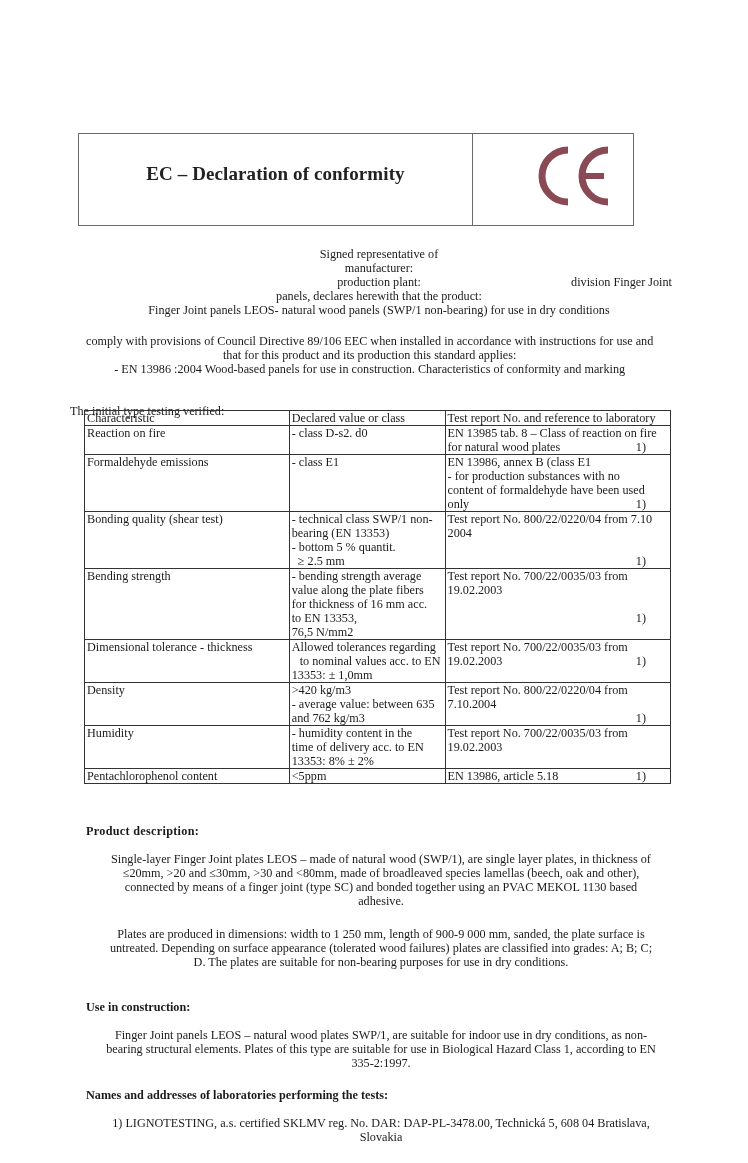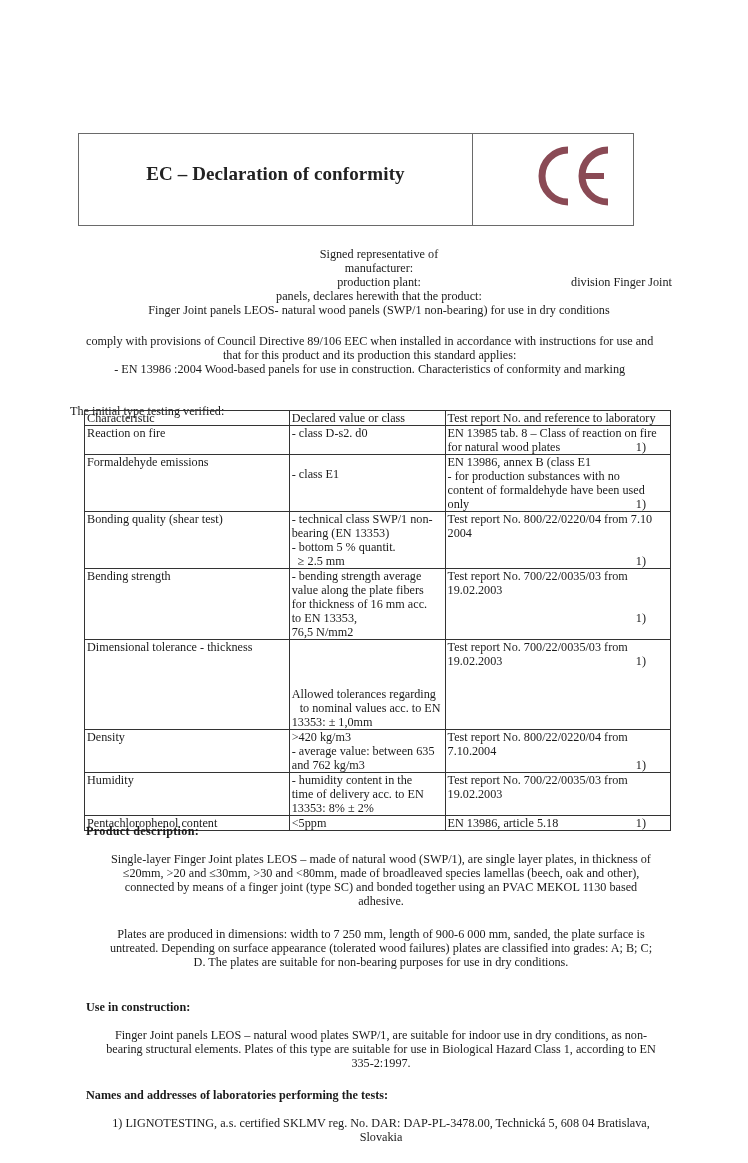--- a/index.html
+++ b/index.html
@@ -95,21 +95,21 @@
           <div style="min-height: 14px;">EN 13985 tab. 8 – Class of reaction on fire</div>
           <div class="ref-line">
             <span>for natural wood plates</span>
             <span class="ref-mark">1)</span>
           </div>
         </td>
       </tr>
       <tr>
         <td class="c1">Formaldehyde emissions</td>
         <td class="c2">
-          <div style="min-height: 14px; margin-top: 12px;">- class E1</div>
+          <div style="min-height: 14px;">- class E1</div>
         </td>
         <td class="c3">
           <div style="min-height: 14px;">EN 13986, annex B (class E1</div>
           <div style="min-height: 14px;">- for production substances with no</div>
           <div style="min-height: 14px;">content of formaldehyde have been used</div>
           <div class="ref-line">
             <span>only</span>
             <span class="ref-mark">1)</span>
           </div>
         </td>
@@ -147,21 +147,21 @@
           <div style="min-height: 14px;"></div>
           <div class="ref-line">
             <span></span>
             <span class="ref-mark">1)</span>
           </div>
         </td>
       </tr>
       <tr>
         <td class="c1">Dimensional tolerance - thickness</td>
         <td class="c2">
-          <div style="min-height: 14px; margin-top: 47px;">Allowed tolerances regarding</div>
+          <div style="min-height: 14px;">Allowed tolerances regarding</div>
           <div style="min-height: 14px; padding-left: 8px;">to nominal values acc. to EN</div>
           <div style="min-height: 14px;">13353: ± 1,0mm</div>
         </td>
         <td class="c3">
           <div style="min-height: 14px;">Test report No. 700/22/0035/03 from</div>
           <div class="ref-line">
             <span>19.02.2003</span>
             <span class="ref-mark">1)</span>
           </div>
         </td>
@@ -214,21 +214,21 @@
 </div>
 <div class="para block-lines" style="top:852px;">
   <div>
     <span class="underline">Single-layer Finger Joint plates LEOS – made of natural wood (SWP/1),</span><span> are single layer plates, in thickness of</span>
   </div>
   <div>≤20mm, &gt;20 and ≤30mm, &gt;30 and &lt;80mm, made of broadleaved species lamellas (beech, oak and other),</div>
   <div>connected by means of  a finger joint (type SC) and bonded together using an PVAC MEKOL 1130 based</div>
   <div>adhesive.</div>
 </div>
 <div class="para block-lines" style="top:927px;">
-  <div>Plates are produced in dimensions: width to 7 250 mm, length of 900-6 000 mm, sanded, the plate surface is</div>
+  <div>Plates are produced in dimensions: width to 1 250 mm, length of 900-9 000 mm, sanded, the plate surface is</div>
   <div>untreated. Depending on surface appearance (tolerated wood failures) plates are classified into grades: A; B; C;</div>
   <div>D. The plates are suitable for non-bearing purposes for use in dry conditions.</div>
 </div>
 
 <div class="para section-head" style="top:1000px;">Use in construction:</div>
 <div class="para block-lines" style="top:1028px;">
   <div>Finger Joint panels LEOS – natural wood plates SWP/1, are suitable for indoor use in dry conditions, as non-</div>
   <div>bearing structural elements. Plates of this type are suitable for use in Biological Hazard Class 1, according to EN</div>
   <div>335-2:1997.</div>
 </div>

